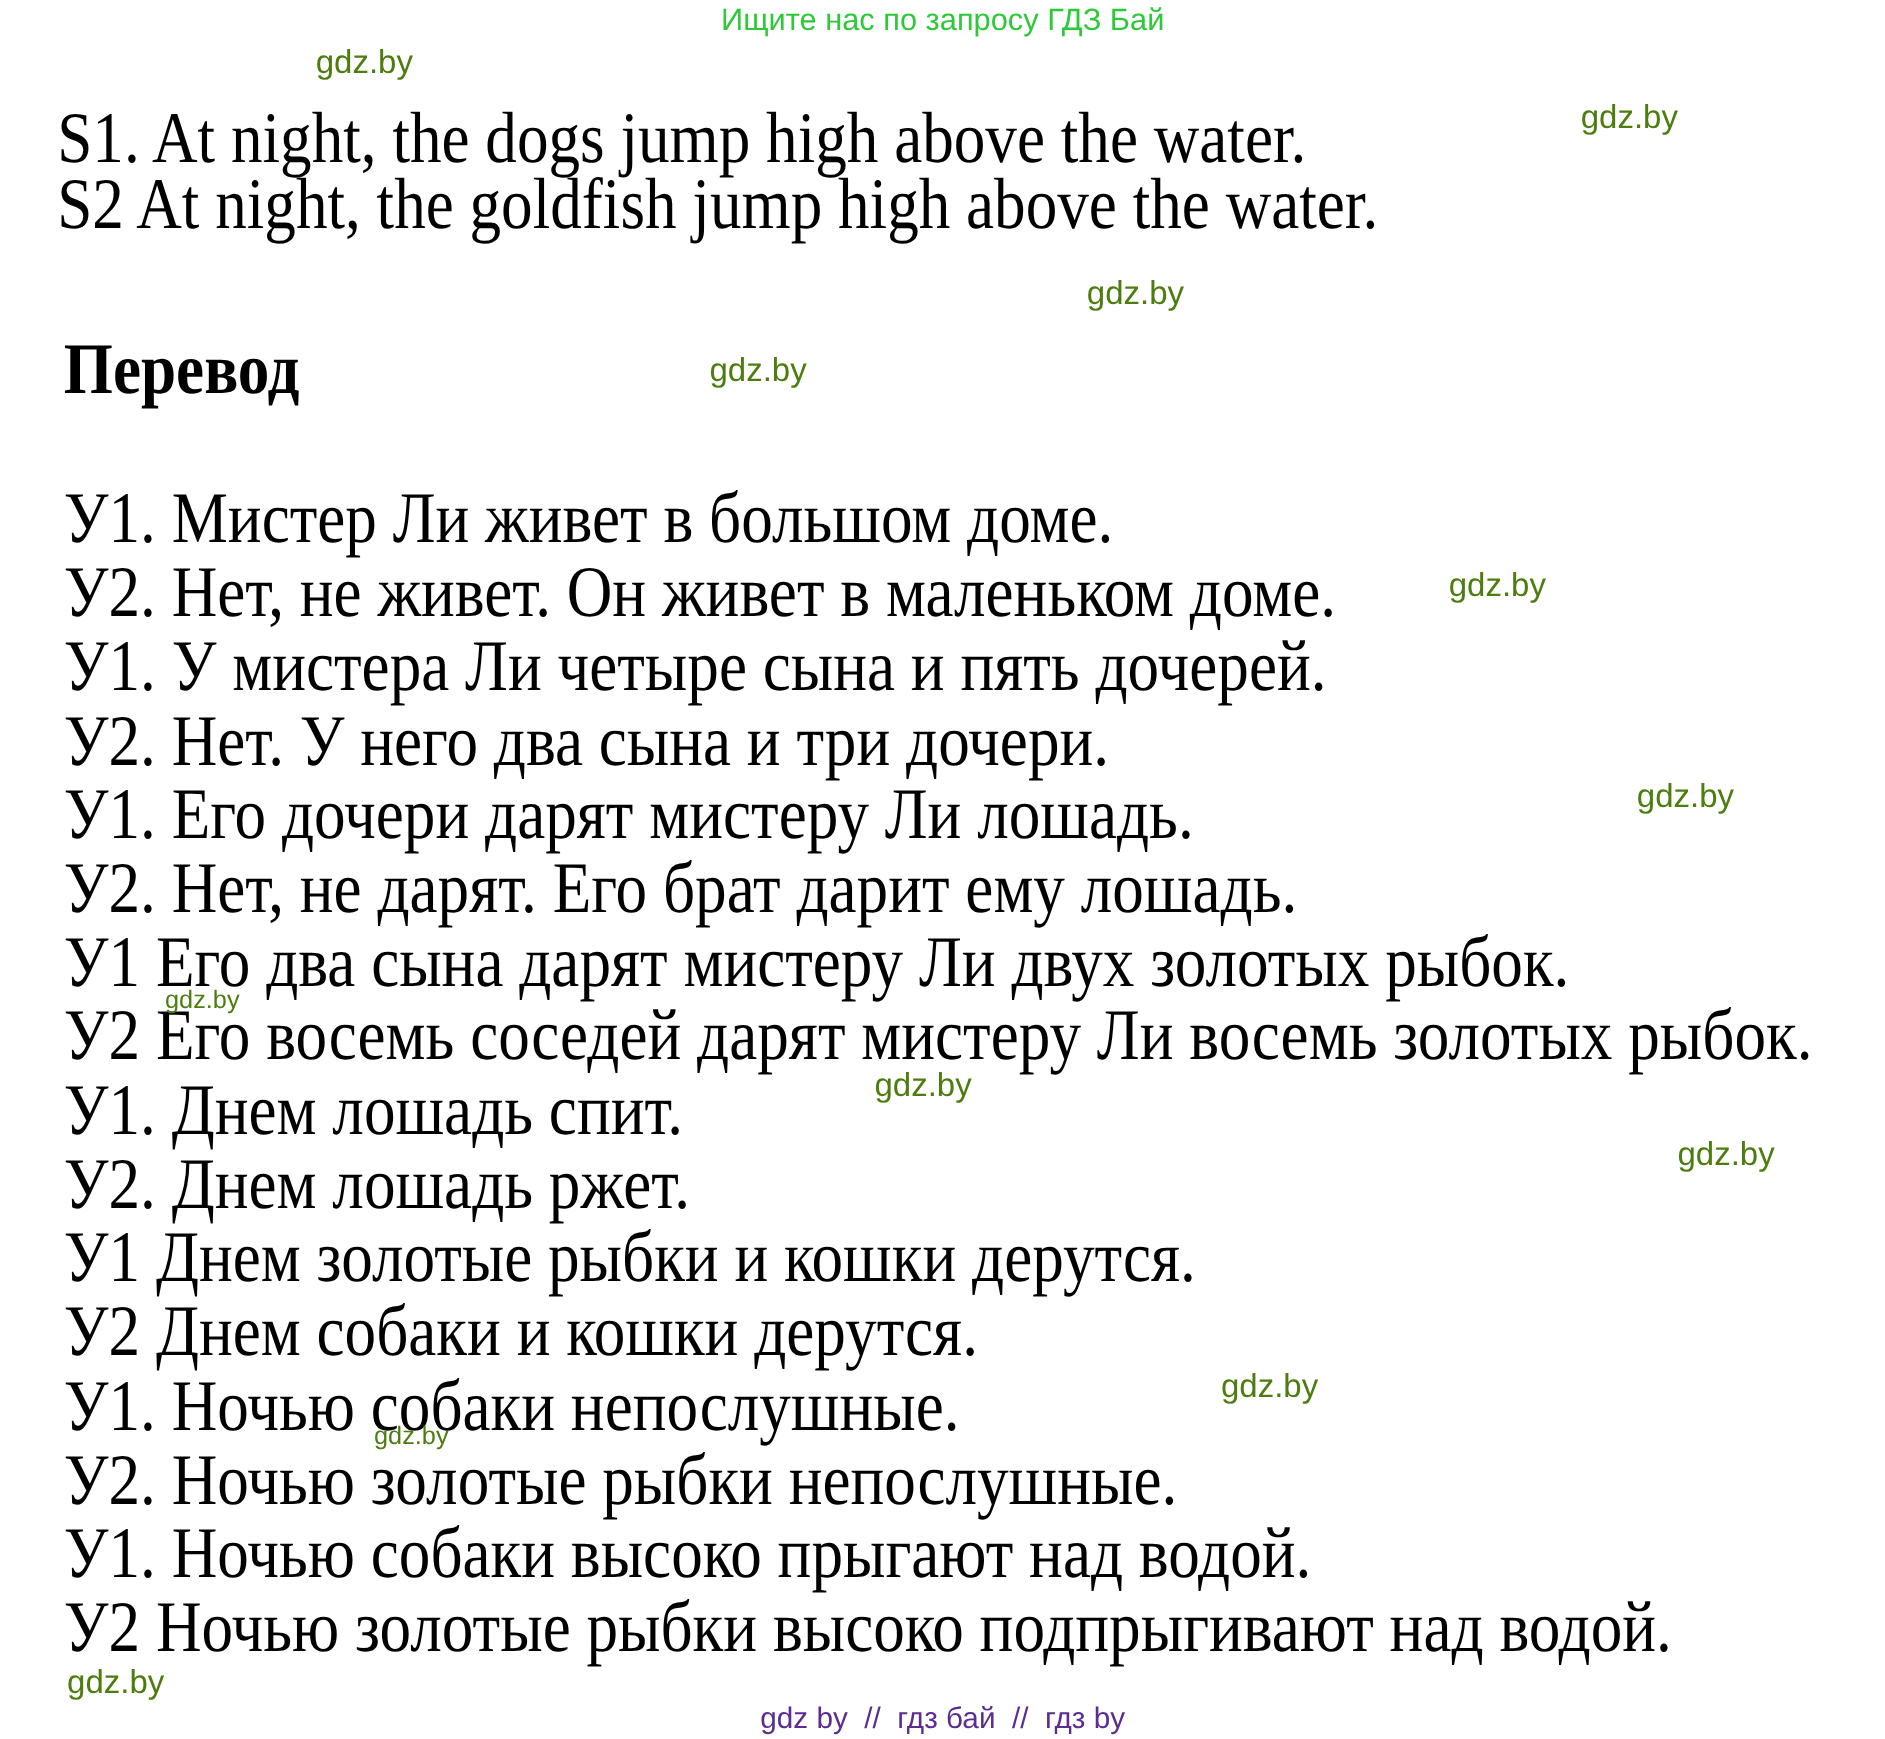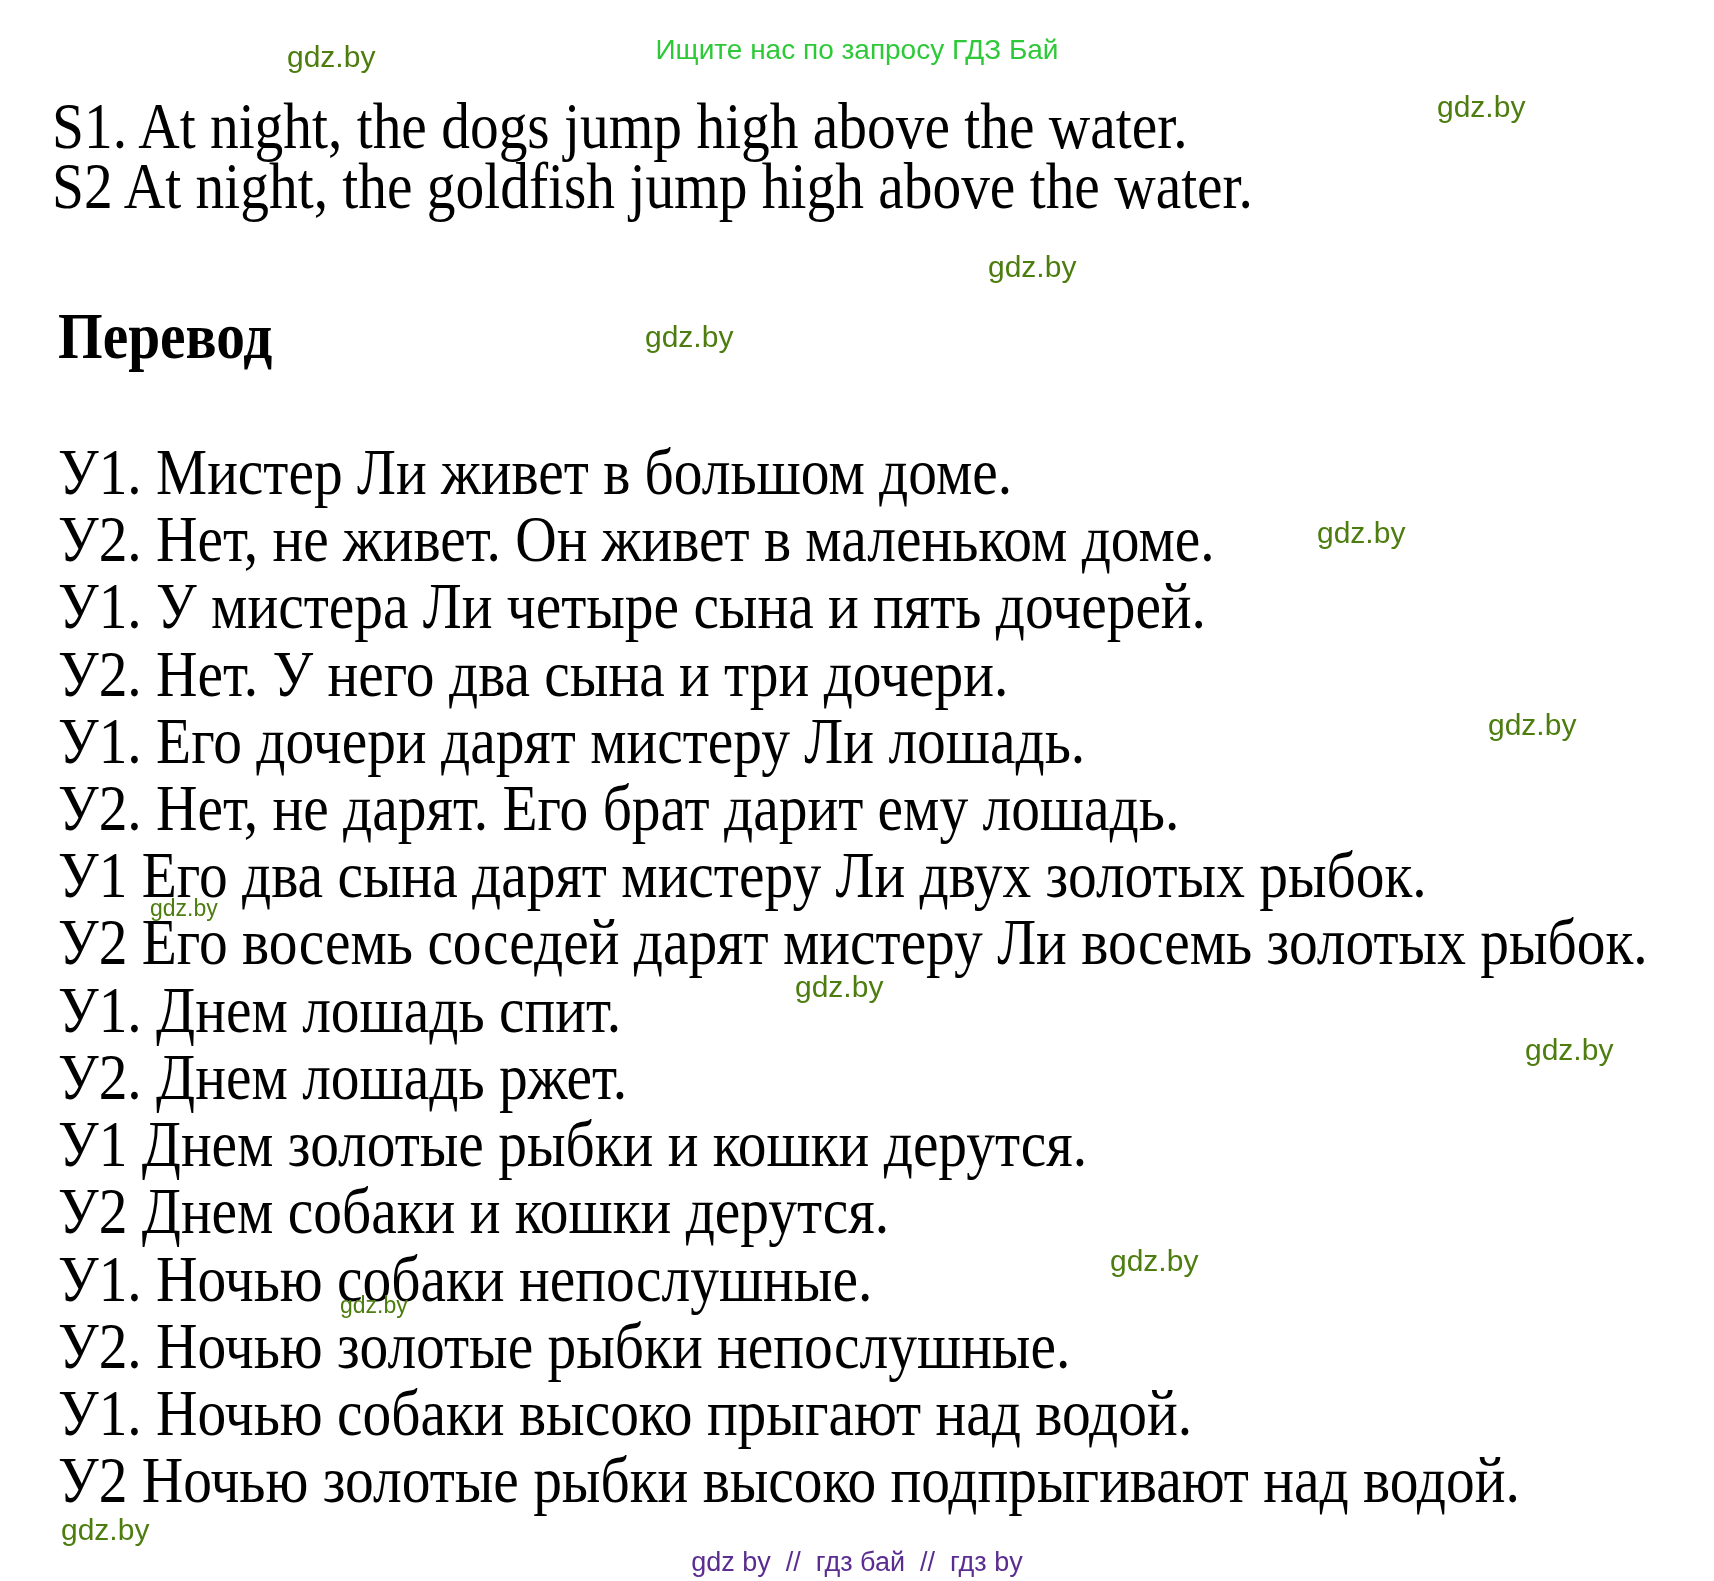--- a/index.html
+++ b/index.html
@@ -3,21 +3,21 @@
 <meta charset="utf-8">
 <style>
   html,body{margin:0;padding:0;}
   body{
     width:1714px;height:1581px;position:relative;overflow:hidden;
     background:#ffffff;font-family:"Liberation Serif","DejaVu Serif",serif;
   }
   .promo{
     position:absolute;top:3px;left:0;right:0;text-align:center;
     font-family:"Liberation Sans","DejaVu Sans",sans-serif;
-    font-size:28px;line-height:1.1;margin-top:32px;
+    font-size:28px;line-height:1.1;
   }
   .line{
     position:absolute;white-space:nowrap;color:#000;
     font-size:66px;line-height:1;
     transform:scaleX(0.87);transform-origin:left top;
   }
   .heading{font-weight:bold;}
   .wm{
     position:absolute;color:#4d7c0f;line-height:1;white-space:nowrap;
     font-family:"Liberation Sans","DejaVu Sans",sans-serif;font-size:30px;

